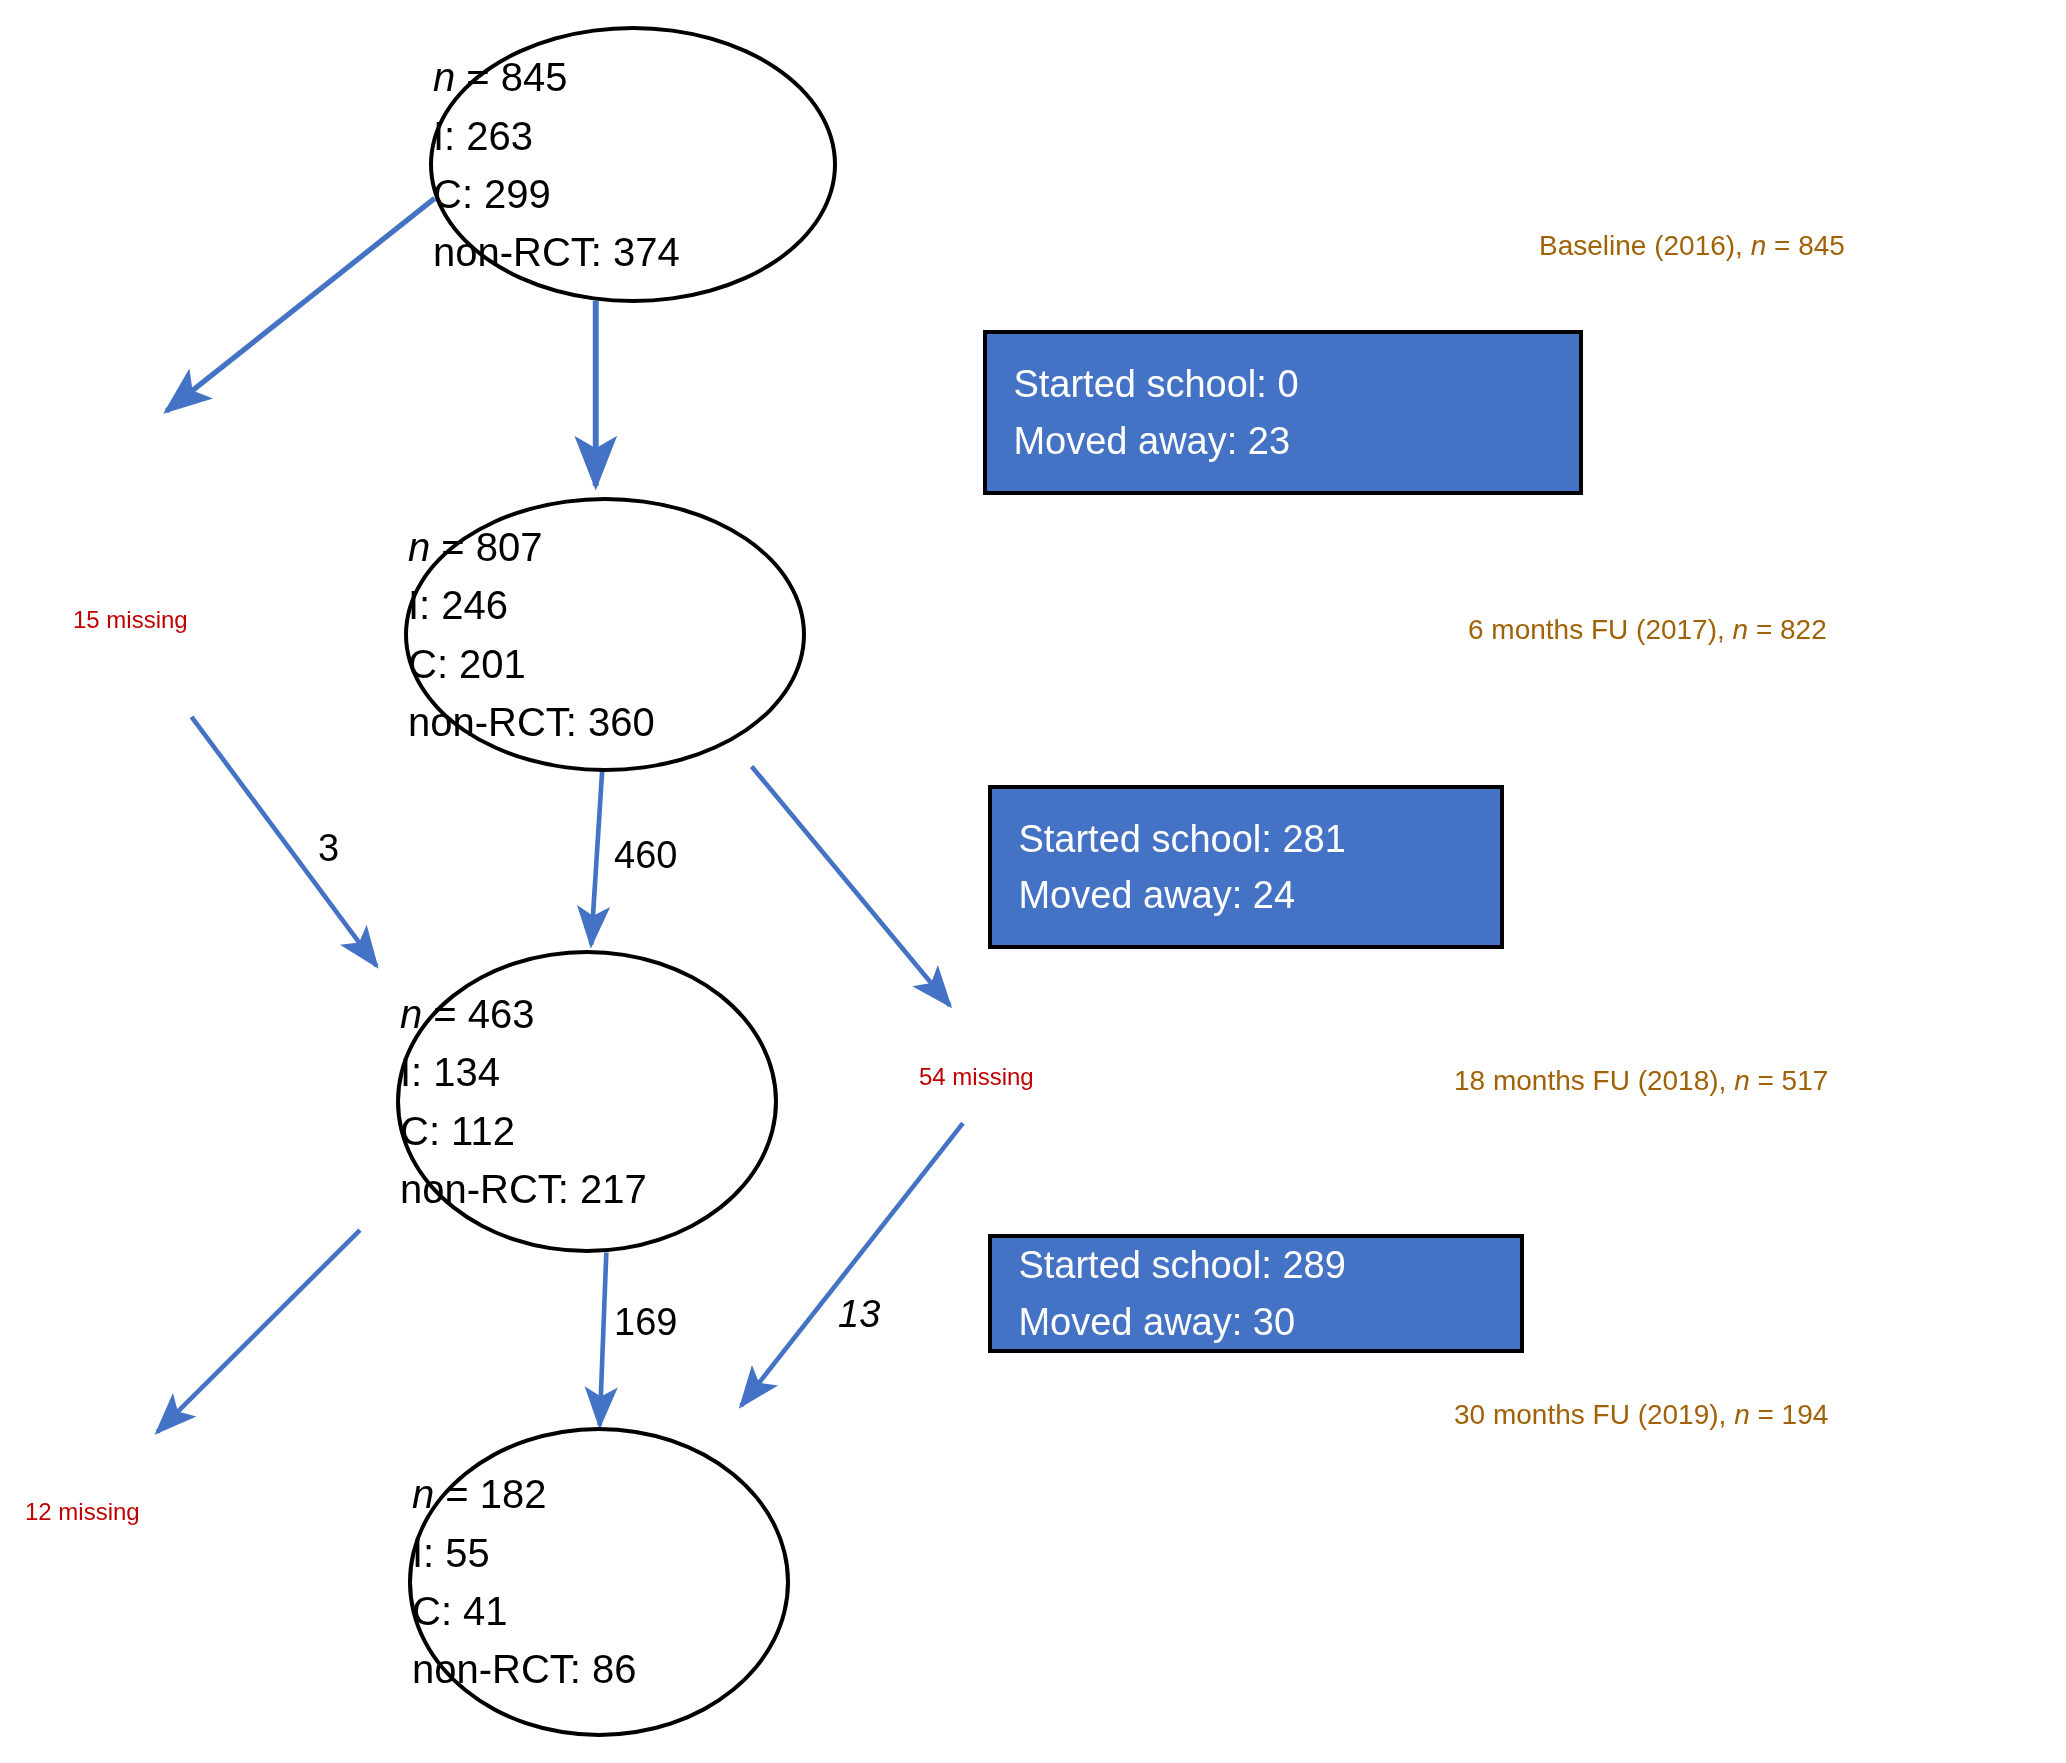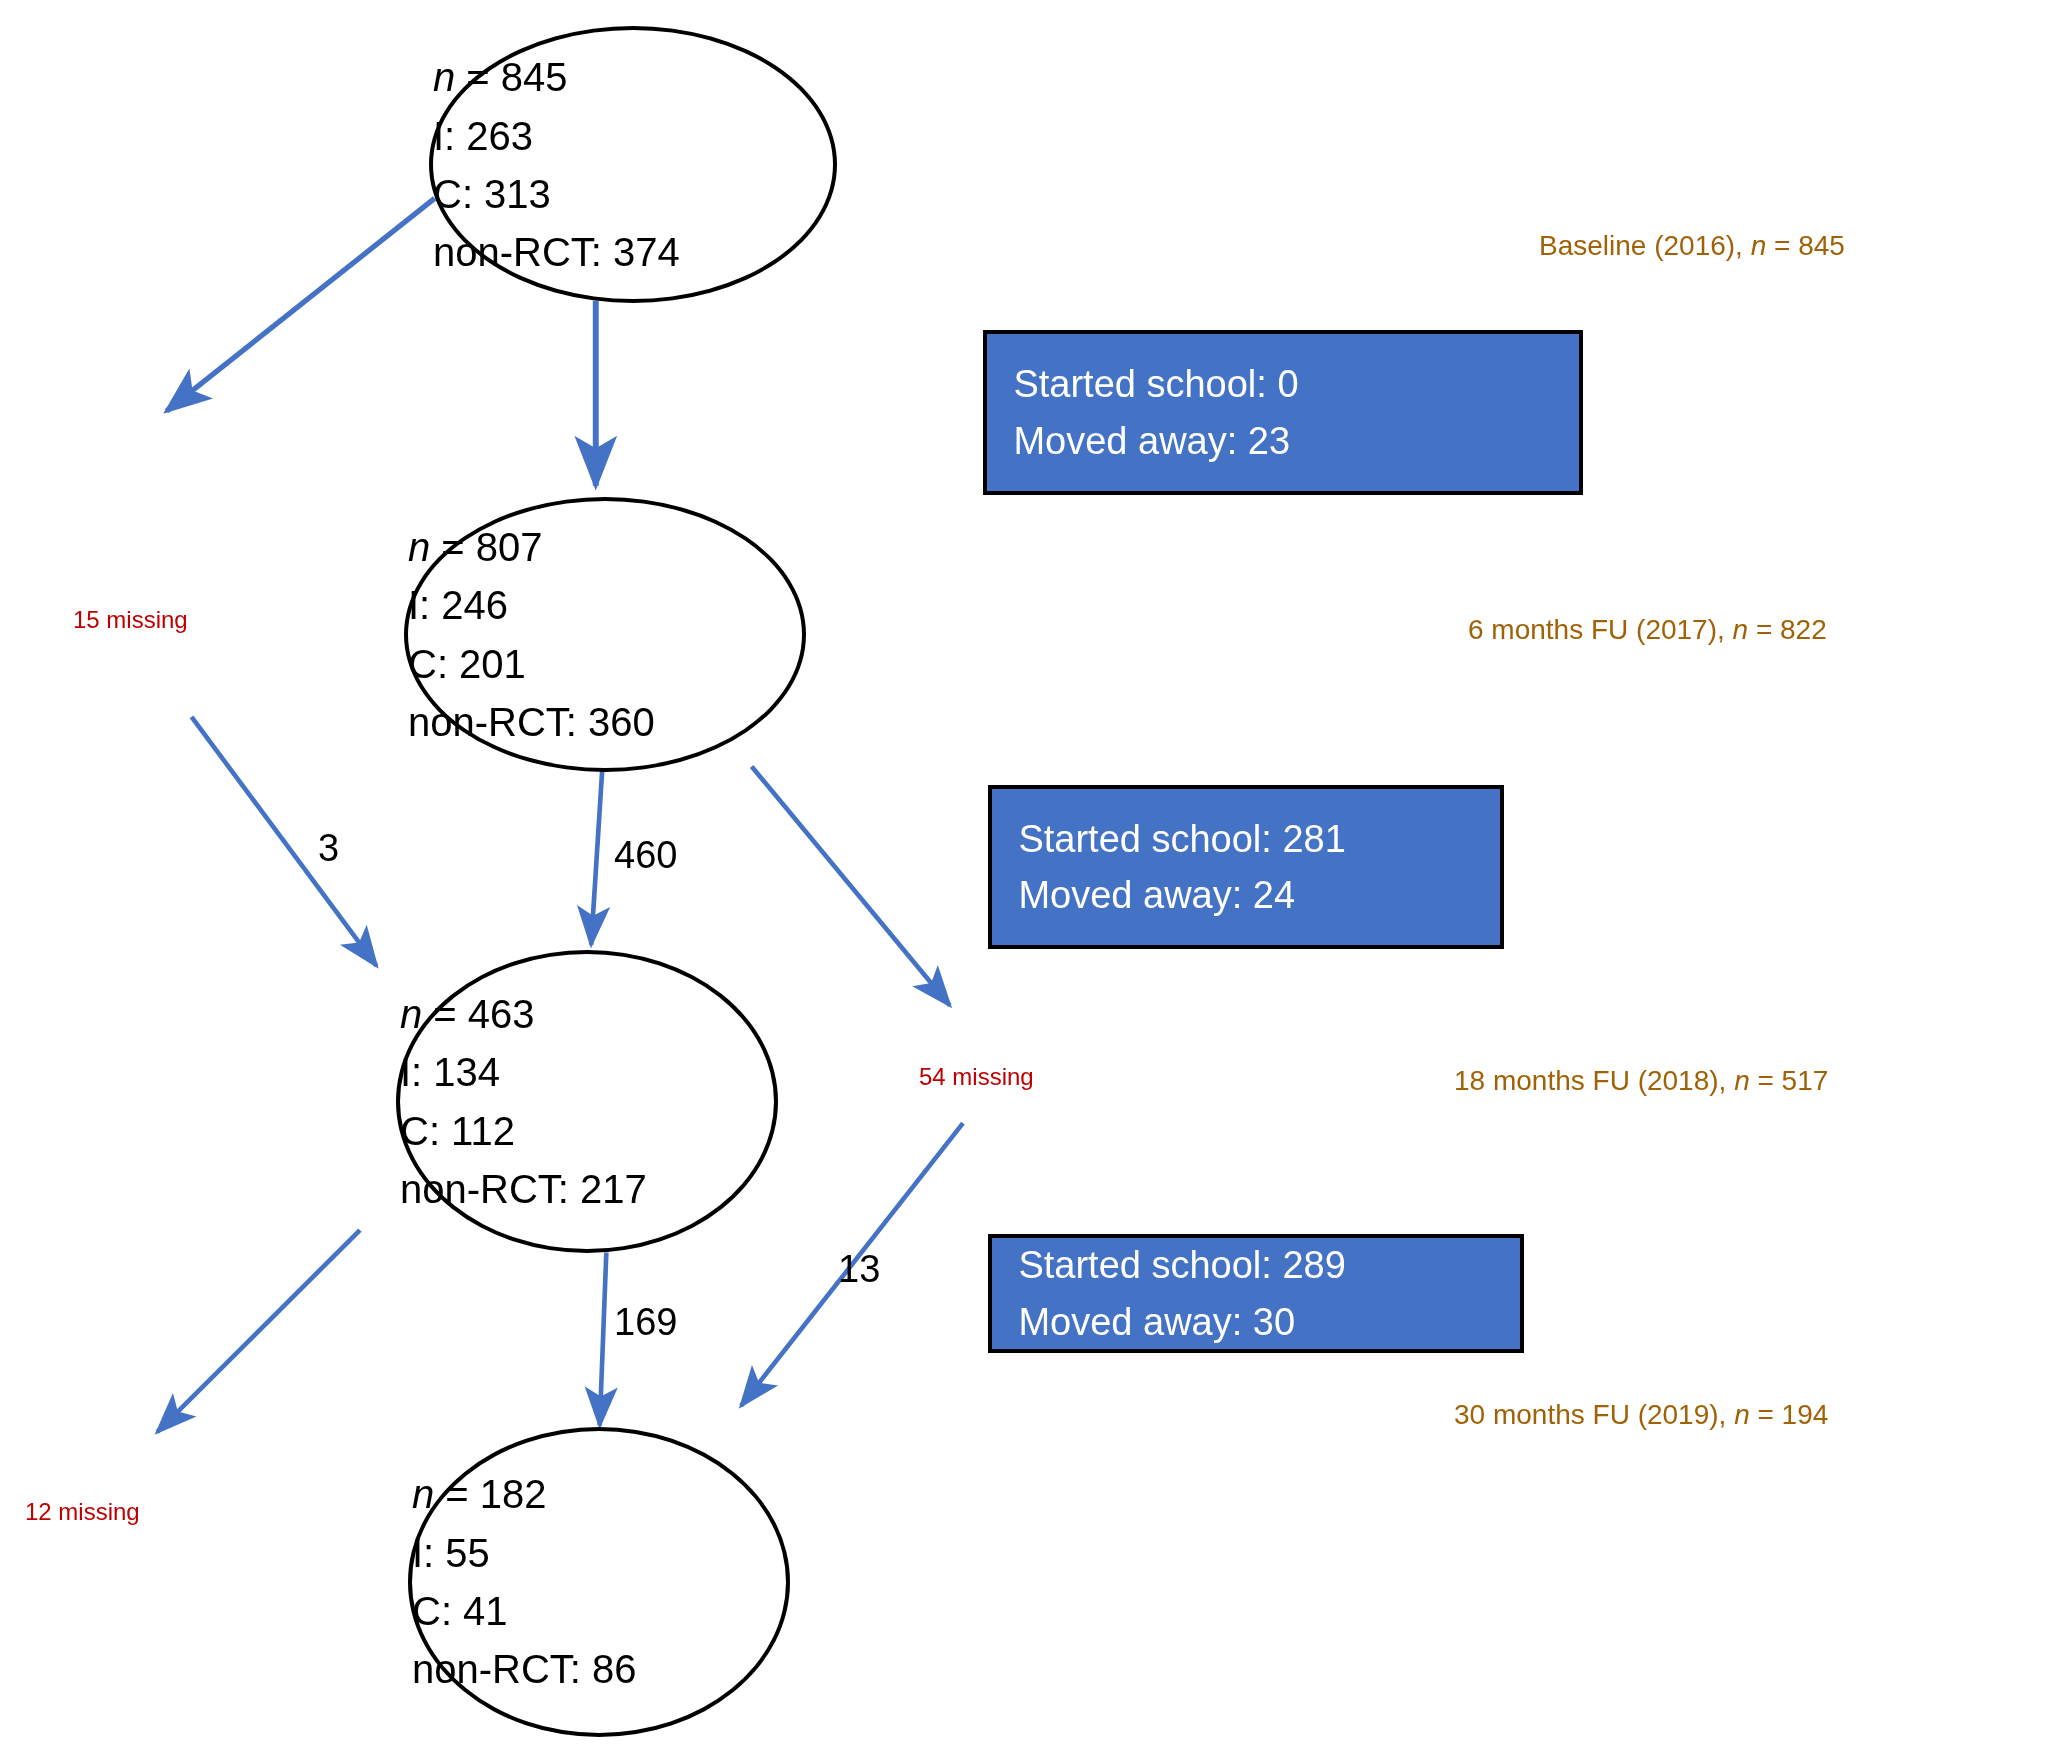--- a/index.html
+++ b/index.html
@@ -127,21 +127,21 @@
 
     <g>
       <line x1="1458" y1="1700" x2="1122" y2="2128" stroke="#4472C4" stroke-width="7" marker-end="url(#ah)"></line>
     </g>
   </svg>
 
   <div class="node" style="left:429px; top:26.4px; width:408px; height:277px;">
     <span class="ln">
       <span class="it">n</span> = 845</span>
     <span class="ln">I: 263</span>
-    <span class="ln">C: 313</span>
+    <span class="ln">C: 299</span>
     <span class="ln">non-RCT: 374</span>
   </div>
 
   <div class="node" style="left:404px; top:497px; width:402px; height:275px;">
     <span class="ln">
       <span class="it">n</span> = 807</span>
     <span class="ln">I: 246</span>
     <span class="ln">C: 201</span>
     <span class="ln">non-RCT: 360</span>
   </div>
@@ -190,16 +190,16 @@
   <div class="missing-label" style="left:919px; top:1063px;">54 missing</div>
 
   <div class="missing-label" style="left:25px; top:1498px;">12 missing</div>
 
   <div class="edge-label" style="left:318px; top:827px;">3</div>
 
   <div class="edge-label" style="left:614px; top:834px;">460</div>
 
   <div class="edge-label" style="left:614px; top:1301px;">169</div>
 
-  <div class="edge-label" style="left:838px; top:1248px;">13</div>
+  <div class="edge-label" style="left:838px; top:1293px;font-style:italic;">13</div>
 
 </div>
 
 
 </body></html>

